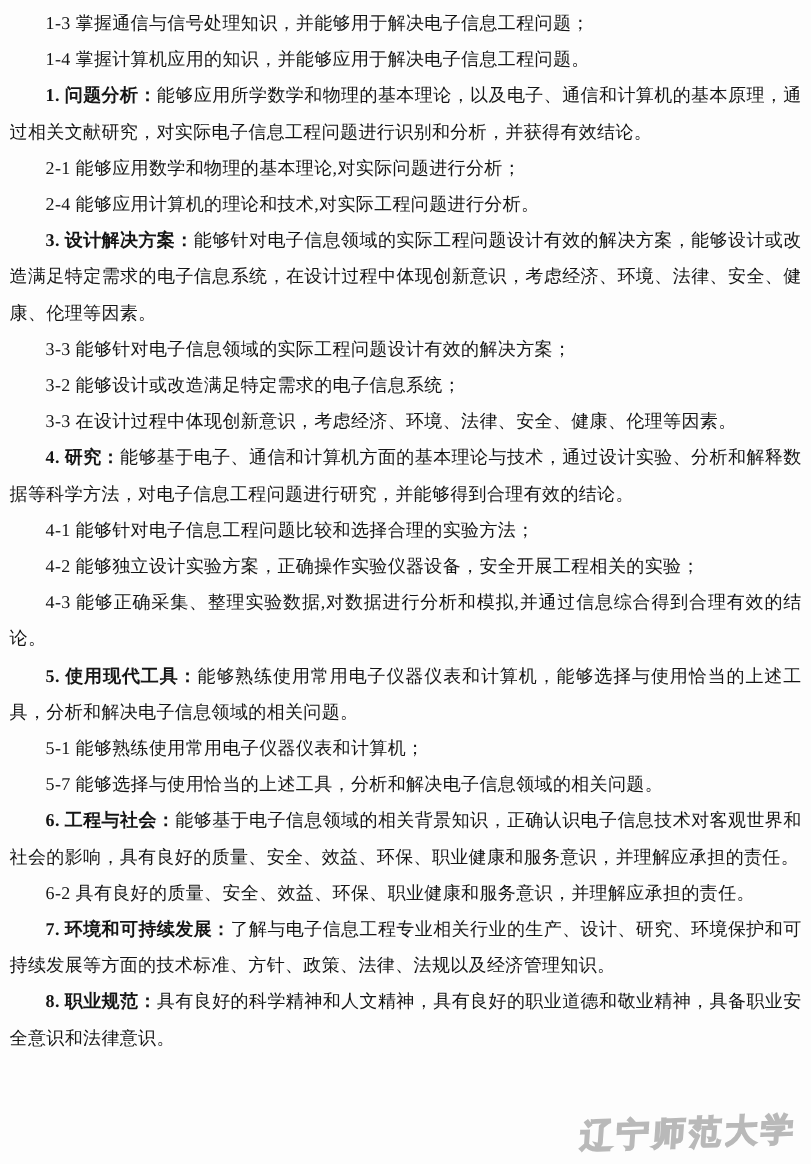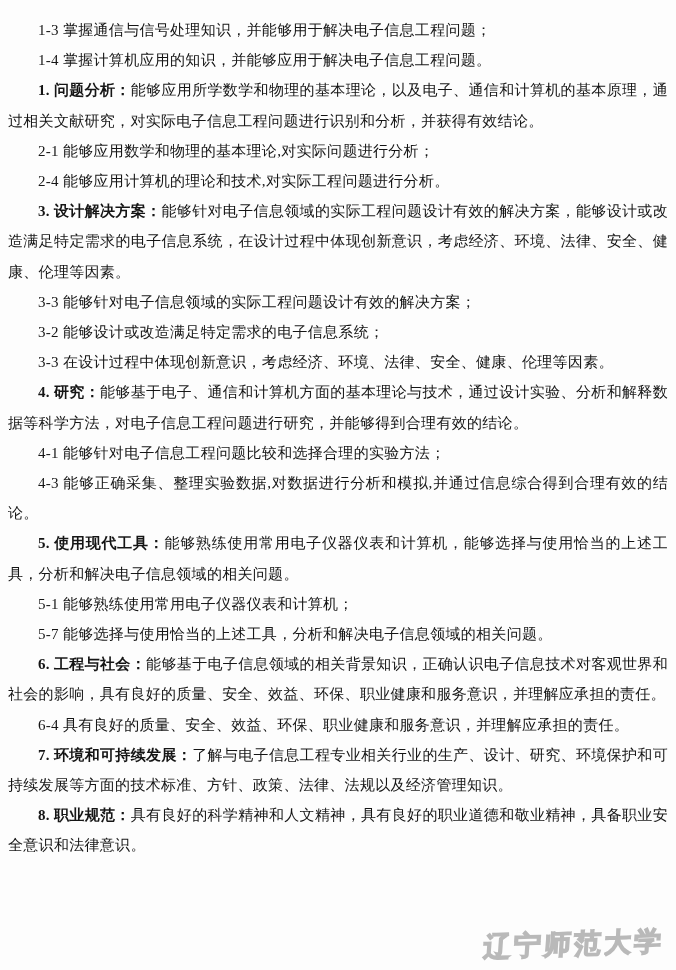--- a/index.html
+++ b/index.html
@@ -11,21 +11,21 @@
     height: 970px;
     background: #fdfdfd;
     position: relative;
     overflow: hidden;
     font-family: "Liberation Serif", "DejaVu Serif", serif;
   }
   .page {
     box-sizing: border-box;
     width: 676px;
     height: 970px;
-    padding: 15px 8px 0 8px;
+    padding: 5px 8px 0 8px;
     color: #151515;
   }
   .para {
     margin: 0;
     font-size: 15px;
     line-height: 30.2px;
     text-align: justify;
     text-indent: 2em;
     letter-spacing: 0.3px;
     word-break: break-all;
@@ -70,33 +70,34 @@
   <p class="para"><span class="heading"></span><span class="body-text">3-3 能够针对电子信息领域的实际工程问题设计有效的解决方案；</span></p>
 
   <p class="para"><span class="heading"></span><span class="body-text">3-2 能够设计或改造满足特定需求的电子信息系统；</span></p>
 
   <p class="para"><span class="heading"></span><span class="body-text">3-3 在设计过程中体现创新意识，考虑经济、环境、法律、安全、健康、伦理等因素。</span></p>
 
   <p class="para"><span class="heading">4. 研究：</span><span class="body-text">能够基于电子、通信和计算机方面的基本理论与技术，通过设计实验、分析和解释数据等科学方法，对电子信息工程问题进行研究，并能够得到合理有效的结论。</span></p>
 
   <p class="para"><span class="heading"></span><span class="body-text">4-1 能够针对电子信息工程问题比较和选择合理的实验方法；</span></p>
 
+  <p class="para"><span class="heading"></span><span class="body-text">4-2 能够独立设计实验方案，正确操作实验仪器设备，安全开展工程相关的实验；</span></p>
 
   <p class="para"><span class="heading"></span><span class="body-text">4-3 能够正确采集、整理实验数据,对数据进行分析和模拟,并通过信息综合得到合理有效的结论。</span></p>
 
   <p class="para"><span class="heading">5. 使用现代工具：</span><span class="body-text">能够熟练使用常用电子仪器仪表和计算机，能够选择与使用恰当的上述工具，分析和解决电子信息领域的相关问题。</span></p>
 
   <p class="para"><span class="heading"></span><span class="body-text">5-1 能够熟练使用常用电子仪器仪表和计算机；</span></p>
 
   <p class="para"><span class="heading"></span><span class="body-text">5-7 能够选择与使用恰当的上述工具，分析和解决电子信息领域的相关问题。</span></p>
 
   <p class="para"><span class="heading">6. 工程与社会：</span><span class="body-text">能够基于电子信息领域的相关背景知识，正确认识电子信息技术对客观世界和社会的影响，具有良好的质量、安全、效益、环保、职业健康和服务意识，并理解应承担的责任。</span></p>
 
 
-  <p class="para"><span class="heading"></span><span class="body-text">6-4 具有良好的质量、安全、效益、环保、职业健康和服务意识，并理解应承担的责任。</span></p>
+  <p class="para"><span class="heading"></span><span class="body-text">6-2 具有良好的质量、安全、效益、环保、职业健康和服务意识，并理解应承担的责任。</span></p>
 
   <p class="para"><span class="heading">7. 环境和可持续发展：</span><span class="body-text">了解与电子信息工程专业相关行业的生产、设计、研究、环境保护和可持续发展等方面的技术标准、方针、政策、法律、法规以及经济管理知识。</span></p>
 
   <p class="para"><span class="heading">8. 职业规范：</span><span class="body-text">具有良好的科学精神和人文精神，具有良好的职业道德和敬业精神，具备职业安全意识和法律意识。</span></p>
 
 </div>
 </div>
 
 <div class="watermark" style="-webkit-text-stroke: 1.3px rgb(185, 185, 185);">辽宁师范大学</div>
 

